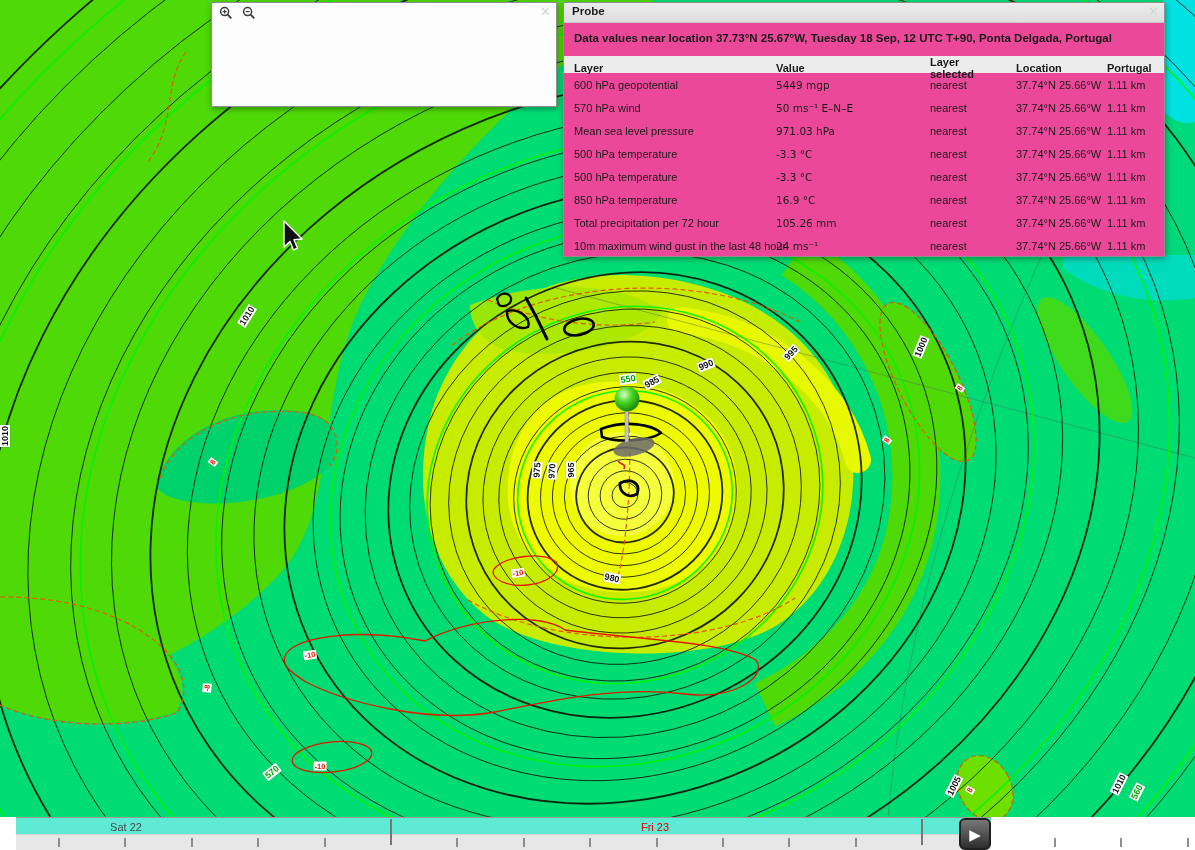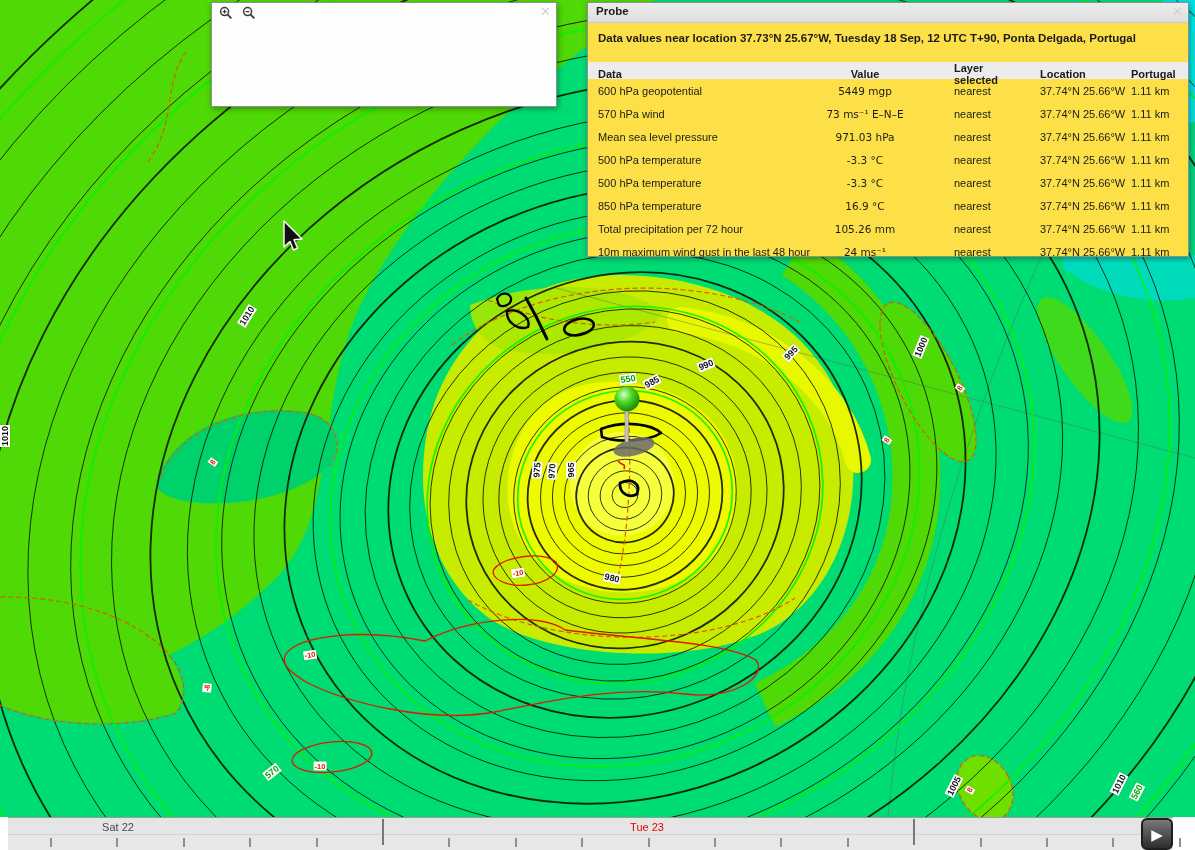--- a/index.html
+++ b/index.html
@@ -26,39 +26,39 @@
   
   #layer-panel{left:211px;top:2px;width:344px;height:103px}
   .lp-toolbar{height:17px;padding:3px 6px 0 7px;position:relative}
   .lp-toolbar .mag{display:inline-block;margin-right:5px;vertical-align:top;cursor:pointer}
   .panel .close-x{
     position:absolute;right:5px;top:2px;font:bold 13px "DejaVu Sans",sans-serif;
     color:#d3d3d3;cursor:pointer;line-height:13px}
   .lp-title{font-size:17px;color:#1d1d1d;margin:1px 0 4px 10px;letter-spacing:.2px;white-space:nowrap}
   .lp-layer{font-size:11px;color:#1d1d1d;line-height:13.2px;margin-left:10px}
   
-  #probe-panel{left:587px;top:2px;width:600px;height:253px;background:#fde047}
+  #probe-panel{left:563px;top:2px;width:600px;height:253px;background:#ec4899}
   .pp-titlebar{height:17px;background:linear-gradient(#ececec,#dedede);
     border-bottom:1px solid #c9c9c9;font:bold 11.5px "Liberation Sans",sans-serif;
     color:#1b1b1b;padding:2px 8px 0 8px;position:relative}
   .pp-subtitle{font:bold 11.5px "Liberation Sans",sans-serif;color:#1b1b1b;
-    padding:9px 10px 18px 10px;white-space:nowrap}
+    padding:9px 10px 12px 10px;white-space:nowrap}
   .pp-grid{display:grid;grid-template-columns:202px 130px 98px 103px 49px;
     padding:0 8px 0 10px;align-items:center}
   .pp-header{background:#ececec;height:17px;font-weight:bold;font-size:11px;color:#1b1b1b}
   .pp-row{height:23px;font-size:11px;color:#1b1b1b}
-  .c-val{text-align:center;font-family:"DejaVu Sans","Liberation Sans",sans-serif;font-size:10.5px}
+  .c-val{text-align:left;font-family:"DejaVu Sans","Liberation Sans",sans-serif;font-size:10.5px}
   .pp-header .c-val{font-family:"Liberation Sans",sans-serif;font-weight:bold;font-size:11px}
   .c-pt{padding-left:24px}
   .c-loc{padding-left:12px}
   .c-layer{white-space:nowrap;overflow:visible}
   .c-dist{white-space:nowrap}
   
-  #timeline{position:absolute;left:8px;top:817px;width:1165px;height:33px;
-    border-top:1px solid #9a9a9a;background:#e5e5e5}
+  #timeline{position:absolute;left:16px;top:817px;width:975px;height:33px;
+    border-top:1px solid #9a9a9a;background:#5eead4}
   .tl-bottom{position:absolute;left:0;top:16px;width:100%;height:17px;
     background:#e7e7e7;border-top:1px solid #d2d2d2}
   .tl-day{position:absolute;top:3px;transform:translateX(-50%);
     font-size:11px;color:#4a4a4a;white-space:nowrap}
   .tl-day.current{color:#e60000}
   .tl-tick{position:absolute;top:20px;width:2px;height:9px;background:#8f8f8f}
   .tl-boundary{position:absolute;top:1px;width:2px;height:26px;background:#777}
   #play-btn{position:absolute;right:0;top:0;width:32px;height:32px;
     background:linear-gradient(#787878,#2d2d2d);border:2px solid #1e1e1e;border-radius:6px;
     color:#fff;font-size:15px;line-height:27px;text-align:center;padding:0;cursor:pointer}
@@ -234,37 +234,37 @@
     </div>
 </div>
 
 <div class="panel" id="probe-panel">
   <div class="pp-titlebar">
     <span>Probe</span>
     <span class="close-x">✕</span>
   </div>
   <div class="pp-subtitle">Data values near location 37.73°N 25.67°W, Tuesday 18 Sep, 12 UTC T+90, Ponta Delgada, Portugal</div>
   <div class="pp-grid pp-header">
-    <span class="c-layer">Data</span>
+    <span class="c-layer">Layer</span>
     <span class="c-val">Value</span>
     <span class="c-pt">Layer selected</span>
     <span class="c-loc">Location</span>
     <span class="c-dist">Portugal</span>
   </div>
   <div>
       <div class="pp-grid pp-row">
       <span class="c-layer">600 hPa geopotential</span>
       <span class="c-val">5449 mgp</span>
       <span class="c-pt">nearest</span>
       <span class="c-loc">37.74°N 25.66°W</span>
       <span class="c-dist">1.11 km</span>
     </div>
       <div class="pp-grid pp-row">
       <span class="c-layer">570 hPa wind</span>
-      <span class="c-val">73 ms⁻¹ E–N–E</span>
+      <span class="c-val">50 ms⁻¹ E–N–E</span>
       <span class="c-pt">nearest</span>
       <span class="c-loc">37.74°N 25.66°W</span>
       <span class="c-dist">1.11 km</span>
     </div>
       <div class="pp-grid pp-row">
       <span class="c-layer">Mean sea level pressure</span>
       <span class="c-val">971.03 hPa</span>
       <span class="c-pt">nearest</span>
       <span class="c-loc">37.74°N 25.66°W</span>
       <span class="c-dist">1.11 km</span>
@@ -304,21 +304,21 @@
       <span class="c-loc">37.74°N 25.66°W</span>
       <span class="c-dist">1.11 km</span>
     </div>
     </div>
 </div>
 
 <div id="timeline">
   <div class="tl-bottom"></div>
   <div id="tl-days">
       <div class="tl-day" style="left: 110px;">Sat 22</div>
-      <div class="tl-day current" style="left: 639px;">Tue 23</div>
+      <div class="tl-day current" style="left: 639px;">Fri 23</div>
     </div>
   <div id="tl-ticks">
       <div class="tl-tick" style="left: 42px;"></div>
       <div class="tl-tick" style="left: 108.4px;"></div>
       <div class="tl-tick" style="left: 174.8px;"></div>
       <div class="tl-tick" style="left: 241.2px;"></div>
       <div class="tl-tick" style="left: 307.6px;"></div>
       <div class="tl-boundary" style="left: 374px;"></div>
       <div class="tl-tick" style="left: 440.4px;"></div>
       <div class="tl-tick" style="left: 506.8px;"></div>

